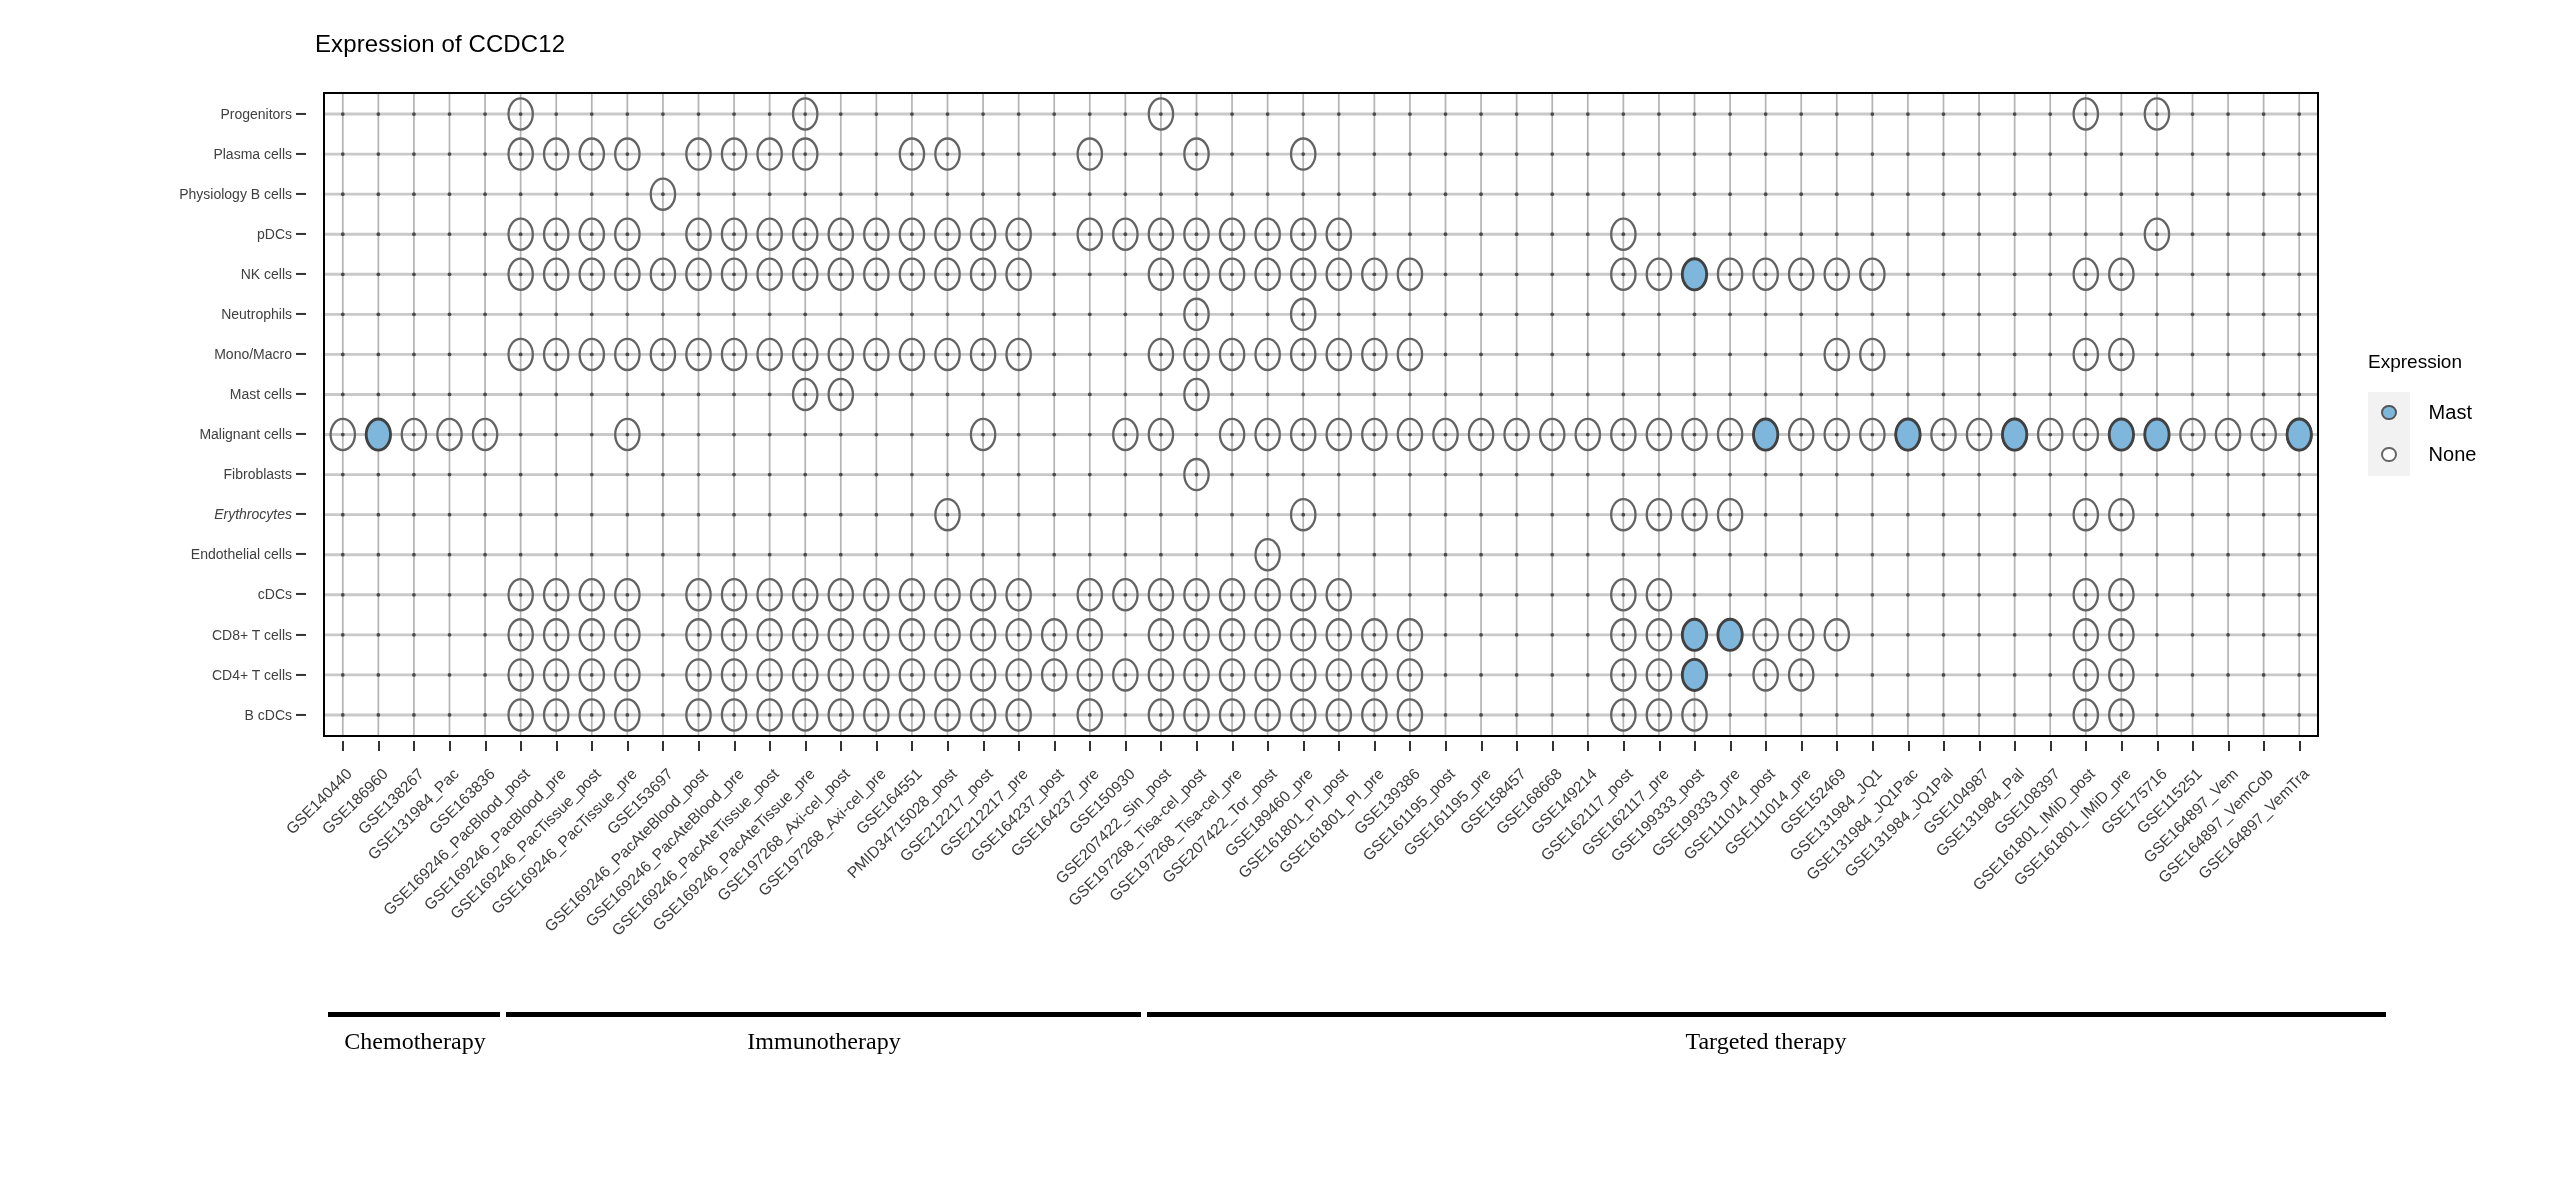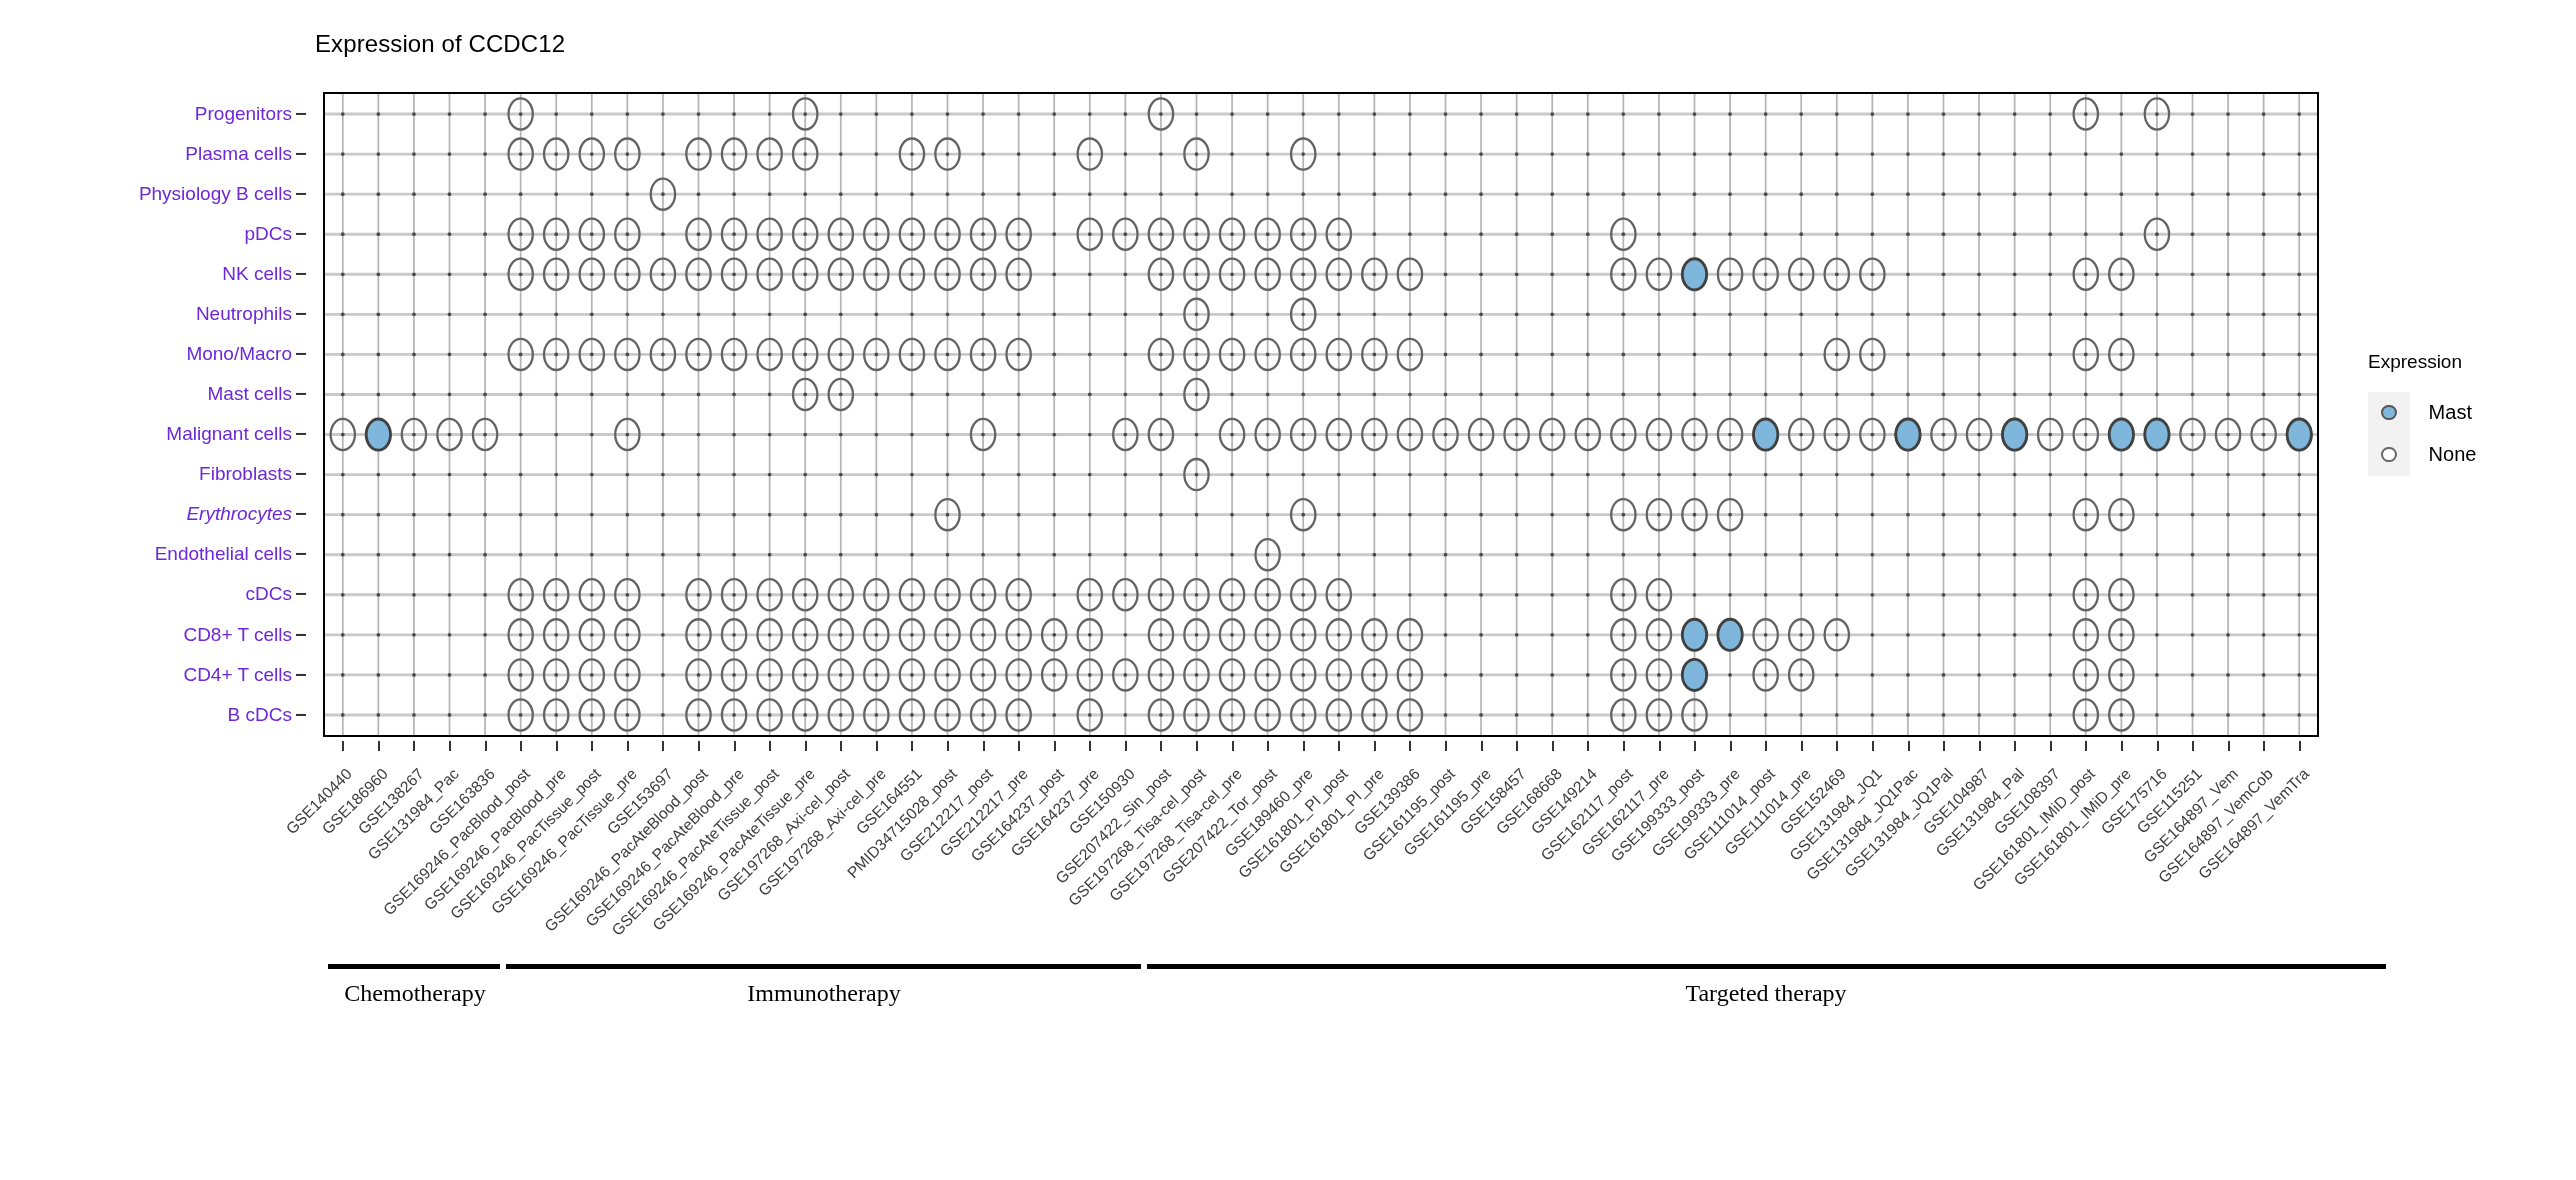--- a/index.html
+++ b/index.html
@@ -19,36 +19,36 @@
     border:2.1px solid #000;
     background:#ffffff;
     box-sizing:border-box;
   }
   #grid-layer,#dot-layer{position:absolute;left:0;top:0;width:100%;height:100%;}
 
   
   #ylabels{position:absolute;left:0;top:92px;width:309px;height:645px;}
   .ylab{
     position:absolute;right:17px;transform:translateY(-50%);
-    font-size:19px;color:#6d28d9;white-space:nowrap;text-align:left;
+    font-size:14px;color:#404040;white-space:nowrap;text-align:left;
   }
   .ytick{position:absolute;right:2.9px;width:10px;height:2.1px;background:#333;transform:translateY(-50%);}
 
   #xlabels{position:absolute;left:0;top:741px;width:2576px;height:272px;}
   .xlab{
     position:absolute;top:0;
     font-size:15.7px;color:#3d3d3d;white-space:nowrap;
     transform-origin:left top;
     transform:rotate(-45deg) translate(-100%,0);
   }
   .xlabwrap{position:absolute;top:24px;}
   .xtick{position:absolute;top:0;width:2.1px;height:10px;background:#333;}
 
   
-  #brackets{position:absolute;left:0;top:954px;width:2576px;height:86px;}
+  #brackets{position:absolute;left:0;top:1002px;width:2576px;height:86px;}
   .brk-line{position:absolute;top:10px;height:5px;background:#000;}
   .brk-lab{
     position:absolute;top:26px;
     font-family:"Liberation Serif",serif;font-size:24px;color:#000;
     text-align:center;white-space:nowrap;transform:translateX(-50%);
   }
 
   
   #legend{position:absolute;left:2368px;top:351px;width:200px;}
   #legend-title{font-size:19px;color:#000;margin-bottom:18.6px;white-space:nowrap;}

